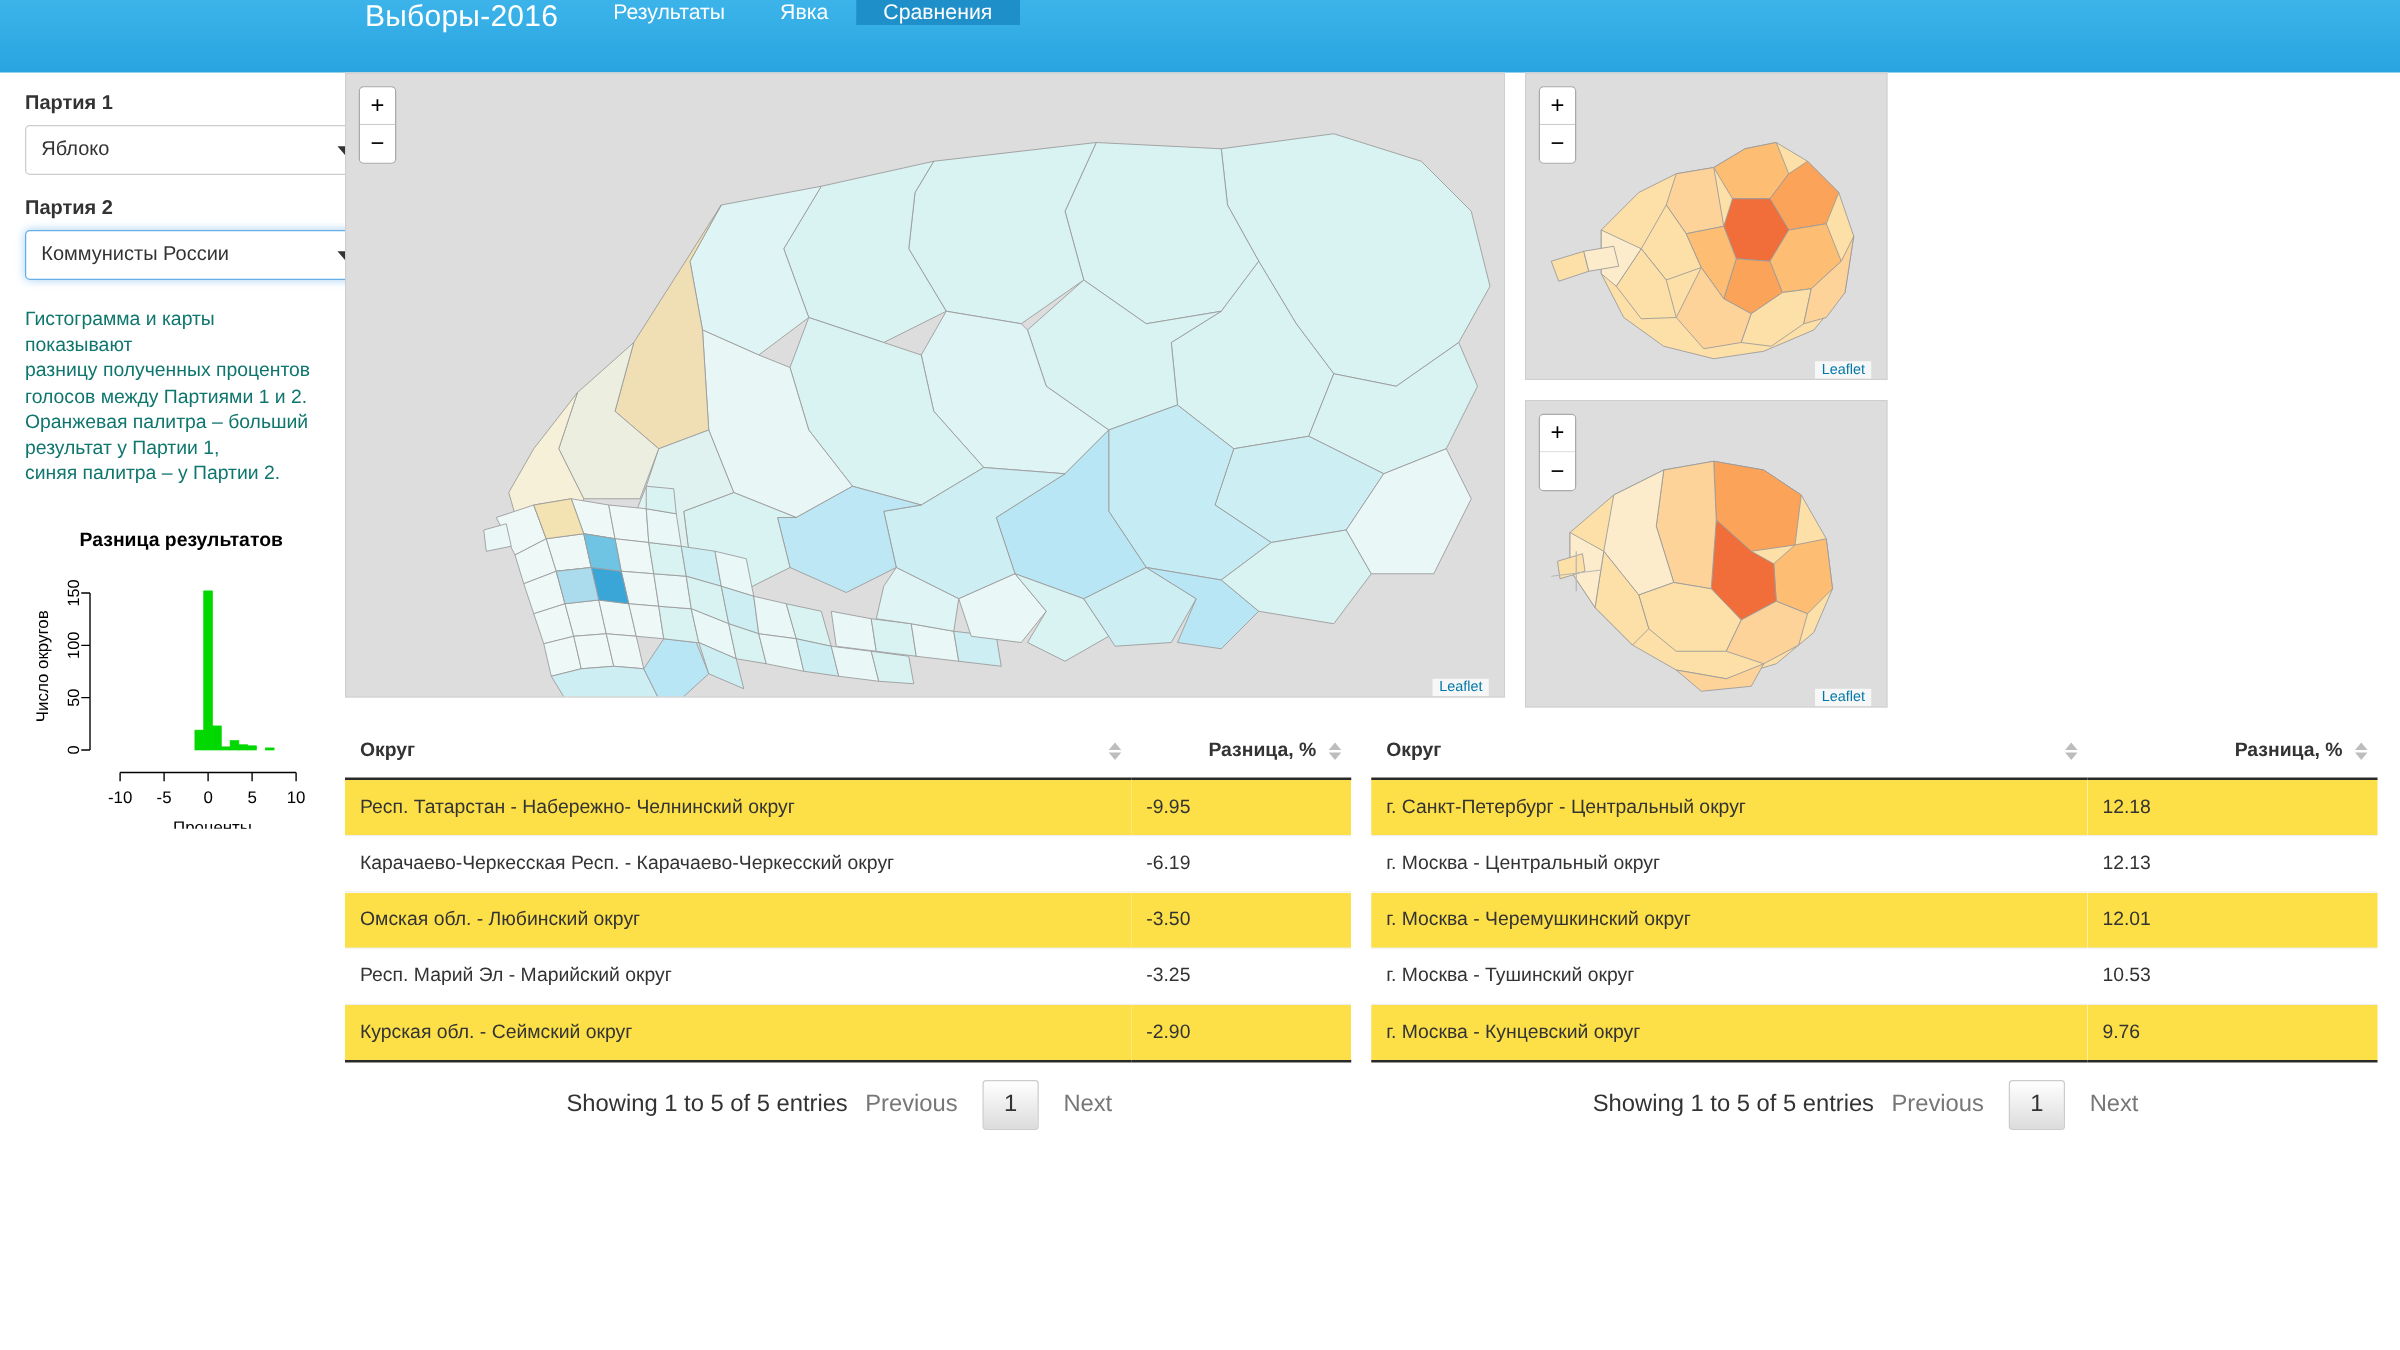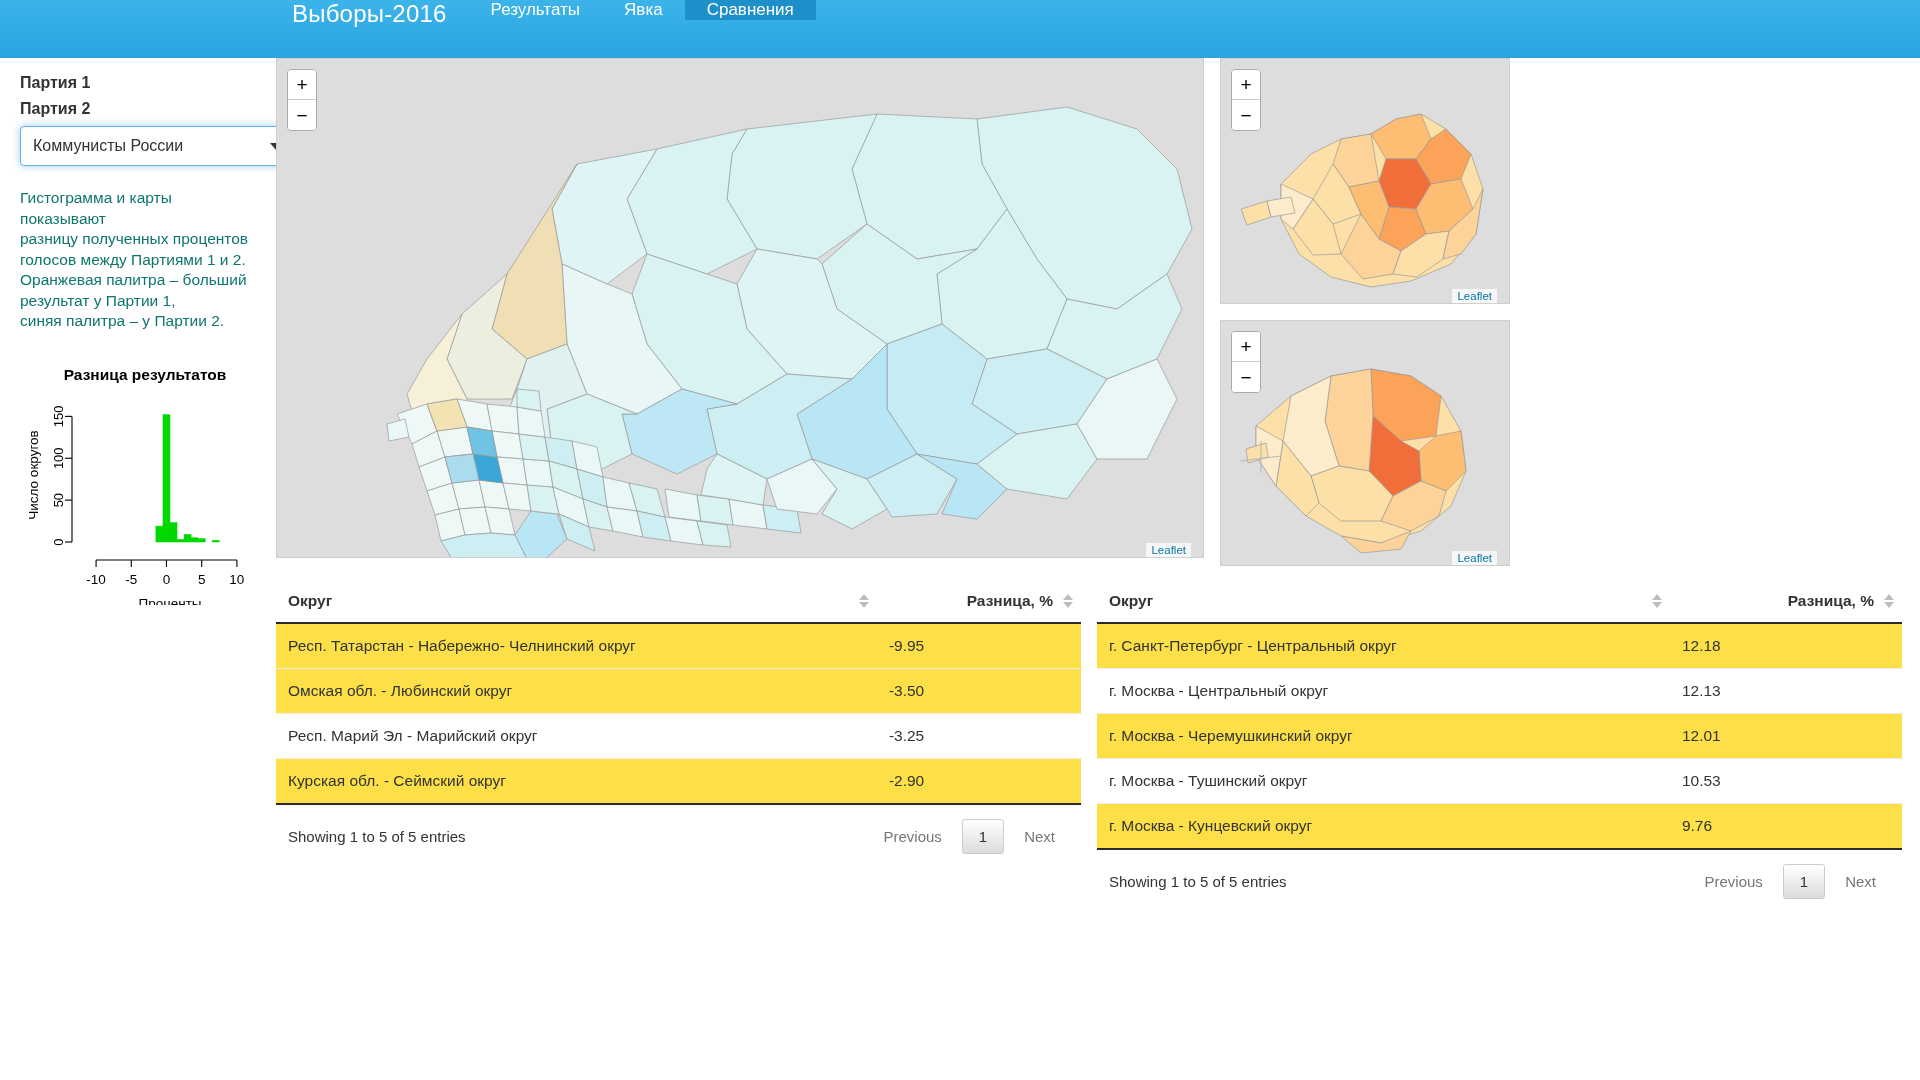--- a/index.html
+++ b/index.html
@@ -158,23 +158,23 @@
     padding: 13px 12px;
     color: #333;
     border-bottom: 1px solid #eee;
     white-space: nowrap; overflow: hidden; text-overflow: ellipsis;
   }
   table.dt tbody td.num { text-align: left; padding-right: 28px; }
   table.dt tbody tr.odd td { background: #fde047; }
   table.dt tbody tr:last-child td { border-bottom: 2px solid #2a2a2a; }
 
   .table-footer {
-    display: flex; align-items: center; justify-content: space-between;
+    display: flex; align-items: center; justify-content: center;
     padding: 14px 12px 0 12px;
-    font-size: 15px; color: #333;
+    font-size: 19px; color: #333;
   }
   .pager { display: flex; align-items: center; gap: 0; }
   .pager .pg {
     padding: 8px 14px; color: #333; cursor: pointer;
   }
   .pager .pg.disabled { color: #777; }
   .pager .pg.current {
     border: 1px solid #ccc; border-radius: 3px;
     background: linear-gradient(180deg,#fff 0%,#dcdcdc 100%);
     padding: 8px 16px; margin: 0 6px;
@@ -187,20 +187,24 @@
   <div class="navbar-brand">Выборы-2016</div>
   <div class="nav-item">Результаты</div>
   <div class="nav-item">Явка</div>
   <div class="nav-item active">Сравнения</div>
 </div>
 
 <div class="page">
 
   <div class="sidebar">
     <div class="field-label">Партия 1</div>
+    <div class="select-box">
+      <span>Яблоко</span>
+      <span class="caret"></span>
+    </div>
 
     <div class="field-label">Партия 2</div>
     <div class="select-box focused">
       <span>Коммунисты России</span>
       <span class="caret"></span>
     </div>
 
     <p class="desc">Гистограмма и карты показывают
 разницу полученных процентов
 голосов между Партиями 1 и 2.
@@ -423,20 +427,24 @@
                     <i class="up"></i>
                     <i class="down"></i>
                   </span></th>
             </tr>
           </thead>
           <tbody id="tbody-left">
               <tr class="odd">
                 <td>Респ. Татарстан - Набережно- Челнинский округ</td>
                 <td class="num">-9.95</td>
               </tr>
+              <tr class="even">
+                <td>Карачаево-Черкесская Респ. - Карачаево-Черкесский округ</td>
+                <td class="num">-6.19</td>
+              </tr>
               <tr class="odd">
                 <td>Омская обл. - Любинский округ</td>
                 <td class="num">-3.50</td>
               </tr>
               <tr class="even">
                 <td>Респ. Марий Эл - Марийский округ</td>
                 <td class="num">-3.25</td>
               </tr>
               <tr class="odd">
                 <td>Курская обл. - Сеймский округ</td>

